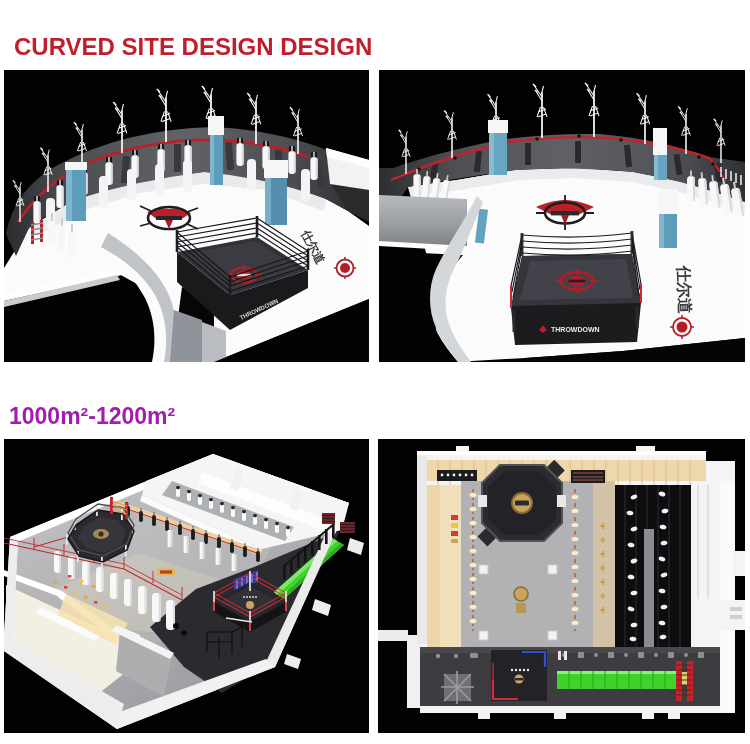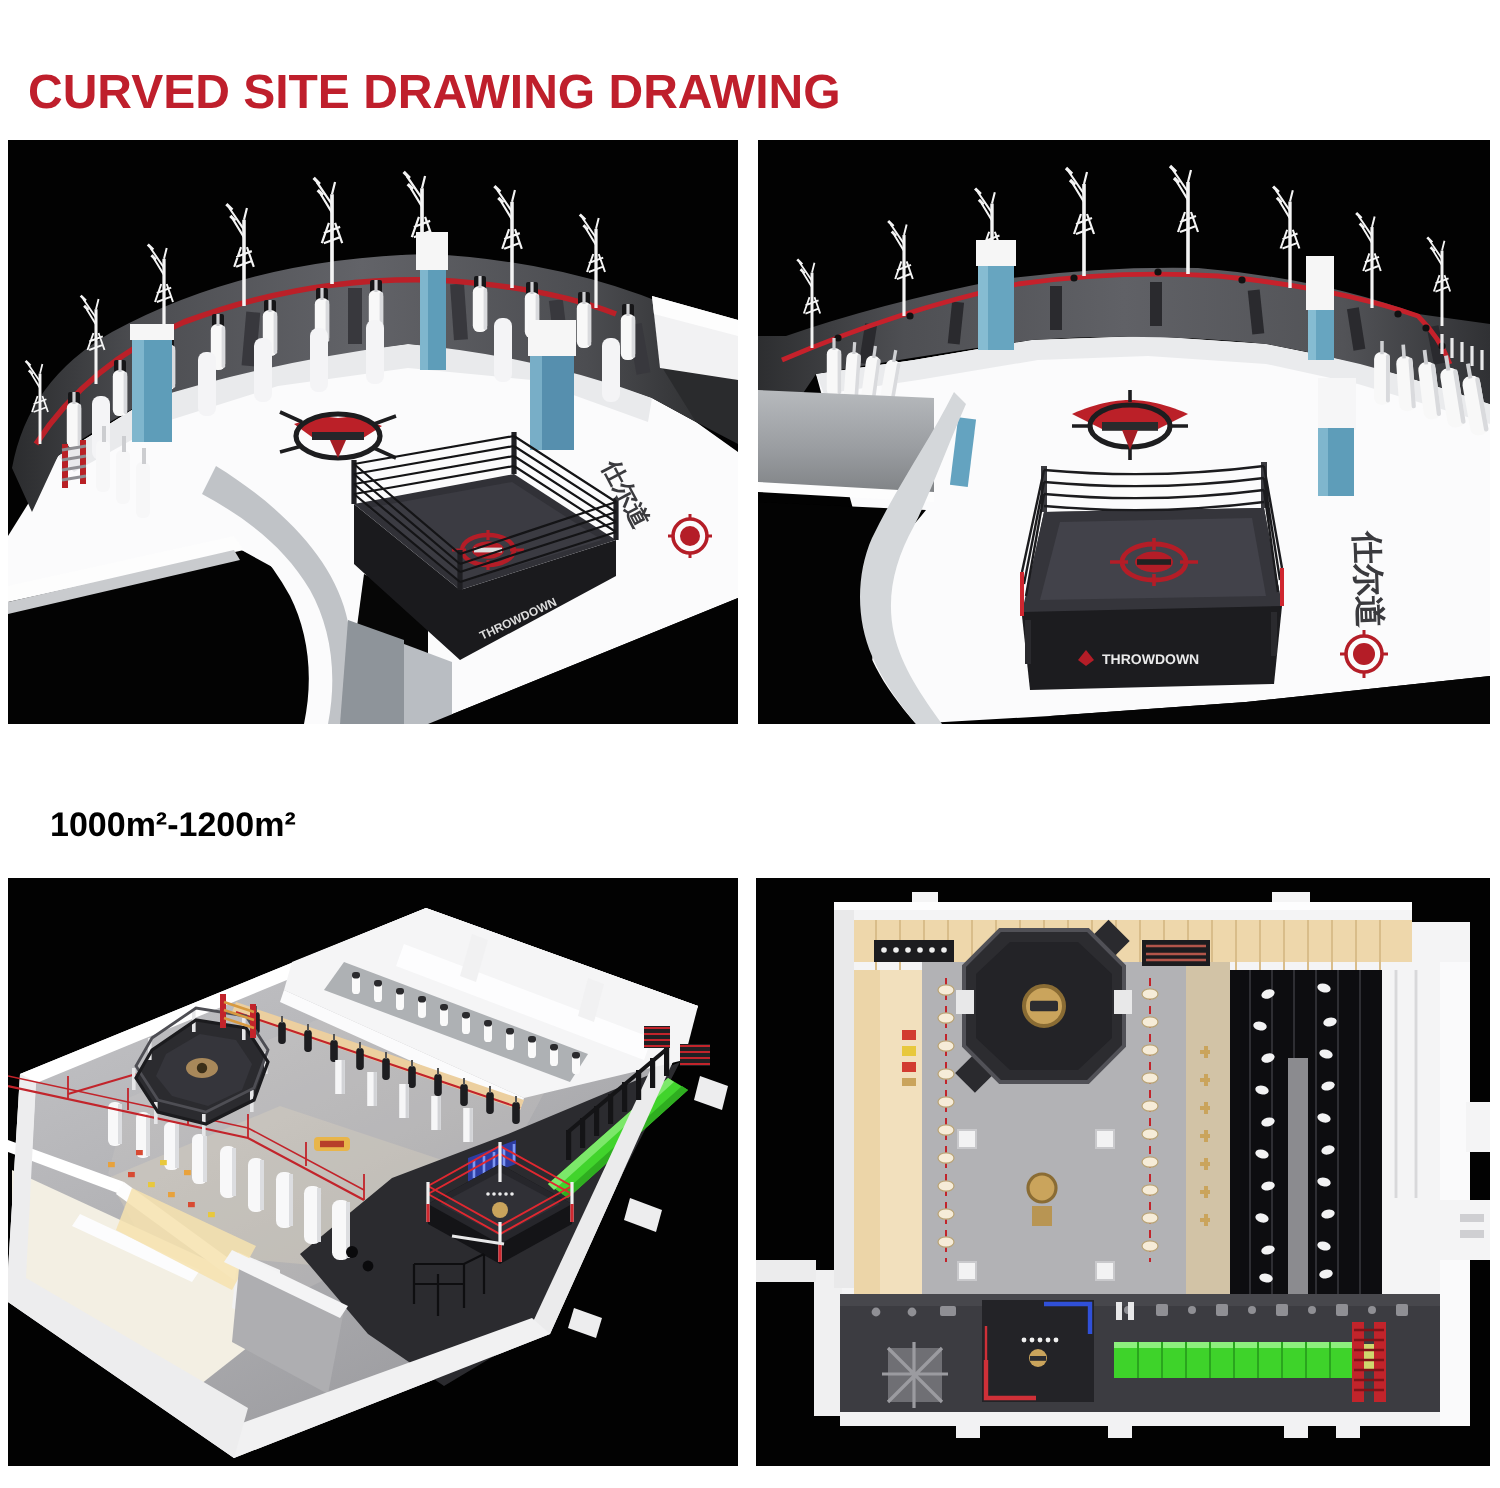--- a/index.html
+++ b/index.html
@@ -1,22 +1,22 @@
 <!DOCTYPE html>
 <html><head><meta charset="utf-8">
 <style>
 html,body{margin:0;padding:0}
 body{width:750px;height:744px;background:#ffffff;font-family:"Liberation Sans",sans-serif;position:relative;overflow:hidden}
 .abs{position:absolute}
 </style></head>
 <body>
 
-<div class="abs" style="left:14px;top:33px;font-size:24px;font-weight:bold;color:#bf1f2c;letter-spacing:0px">CURVED SITE DRAWING DRAWING</div>
-
-<div class="abs" style="left:25px;top:403px;font-size:17px;font-weight:bold;color:#000000">1000m²-1200m²</div>
+<div class="abs" style="left:14px;top:33px;font-size:24px;font-weight:bold;color:#bf1f2c;letter-spacing:0px">CURVED SITE DESIGN DESIGN</div>
+
+<div class="abs" style="left:9px;top:403px;font-size:23px;font-weight:bold;color:#a21caf">1000m²-1200m²</div>
 
 <svg class="abs" style="left:4px;top:70px" width="365" height="292" viewBox="0 0 365 292">
 <defs>
 <linearGradient id="wgA" x1="0" y1="0" x2="1" y2="0">
 <stop offset="0" stop-color="#2b2c2e"></stop>
         <stop offset="0.18" stop-color="#4c4d51"></stop>
         <stop offset="0.5" stop-color="#626368"></stop>
         <stop offset="0.82" stop-color="#4c4d51"></stop>
         <stop offset="1" stop-color="#2e2f31"></stop>
 </linearGradient>

